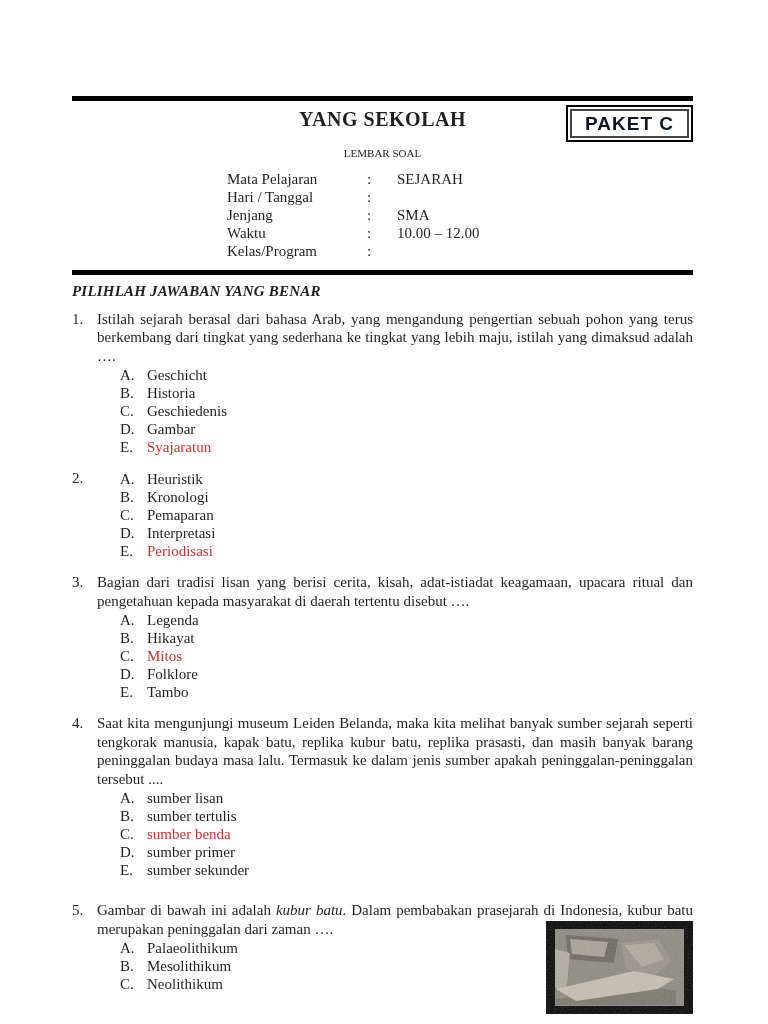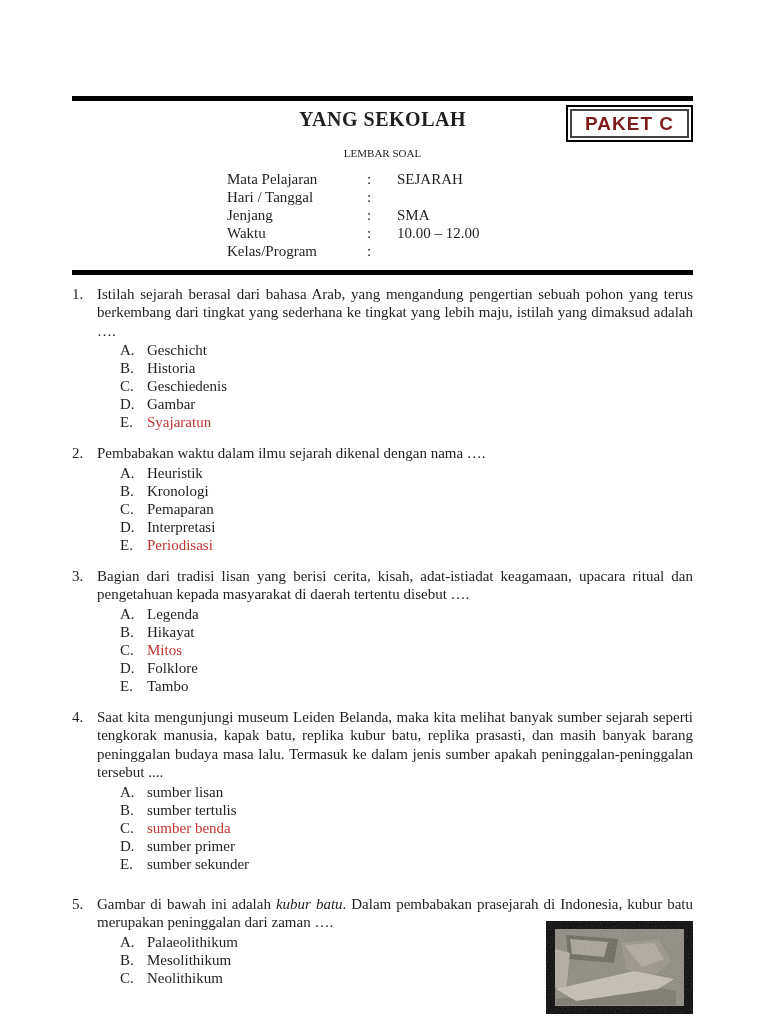--- a/index.html
+++ b/index.html
@@ -23,21 +23,21 @@
 
   .paket-box {
     position:absolute; left:566px; top:105px; width:127px; height:37px;
     border:2px solid #000; background:#fff; box-sizing:border-box;
     padding:2px; z-index:3;
   }
   .paket-inner {
     border:2px solid #444; width:100%; height:100%; box-sizing:border-box;
     display:flex; align-items:center; justify-content:center;
     font-family:"Liberation Sans","DejaVu Sans",sans-serif;
-    font-weight:bold; font-size:19px; letter-spacing:1px; color:#7f1d1d;
+    font-weight:bold; font-size:19px; letter-spacing:1px; color:#0f172a;
   }
 
   .meta { margin-top:10px; margin-left:155px; font-size:15px; line-height:18px; }
   .meta-row { display:grid; grid-template-columns:140px 30px auto; }
 
   .instruction {
     margin-top:8px; font-weight:bold; font-style:italic; font-size:15px;
     letter-spacing:0.2px;
   }
 
@@ -101,20 +101,21 @@
         <span>10.00 – 12.00</span>
       </div>
       <div class="meta-row">
         <span>Kelas/Program</span>
         <span>:</span>
       </div>
     </div>
 
     <div class="rule rule-mid"></div>
 
+    <div class="instruction">PILIHLAH JAWABAN YANG BENAR</div>
 
     <div class="questions">
 
       <div class="question">
         <span class="qnum">1.</span>
         <div class="qbody">
           <div class="qtext">Istilah sejarah berasal dari bahasa Arab, yang mengandung pengertian sebuah pohon yang terus berkembang dari tingkat yang sederhana ke tingkat yang lebih maju, istilah yang dimaksud adalah ….</div>
           <div class="opts">
             <div class="opt">
               <span class="oletter">A.</span>
@@ -136,21 +137,20 @@
               <span class="oletter">E.</span>
               <span class="otext red">Syajaratun</span>
             </div>
           </div>
         </div>
       </div>
 
       <div class="question">
         <span class="qnum">2.</span>
         <div class="qbody">
-          <div class="qtext">Pembabakan waktu dalam ilmu sejarah dikenal dengan nama ….</div>
           <div class="opts">
             <div class="opt">
               <span class="oletter">A.</span>
               <span class="otext">Heuristik</span>
             </div>
             <div class="opt">
               <span class="oletter">B.</span>
               <span class="otext">Kronologi</span>
             </div>
             <div class="opt">

